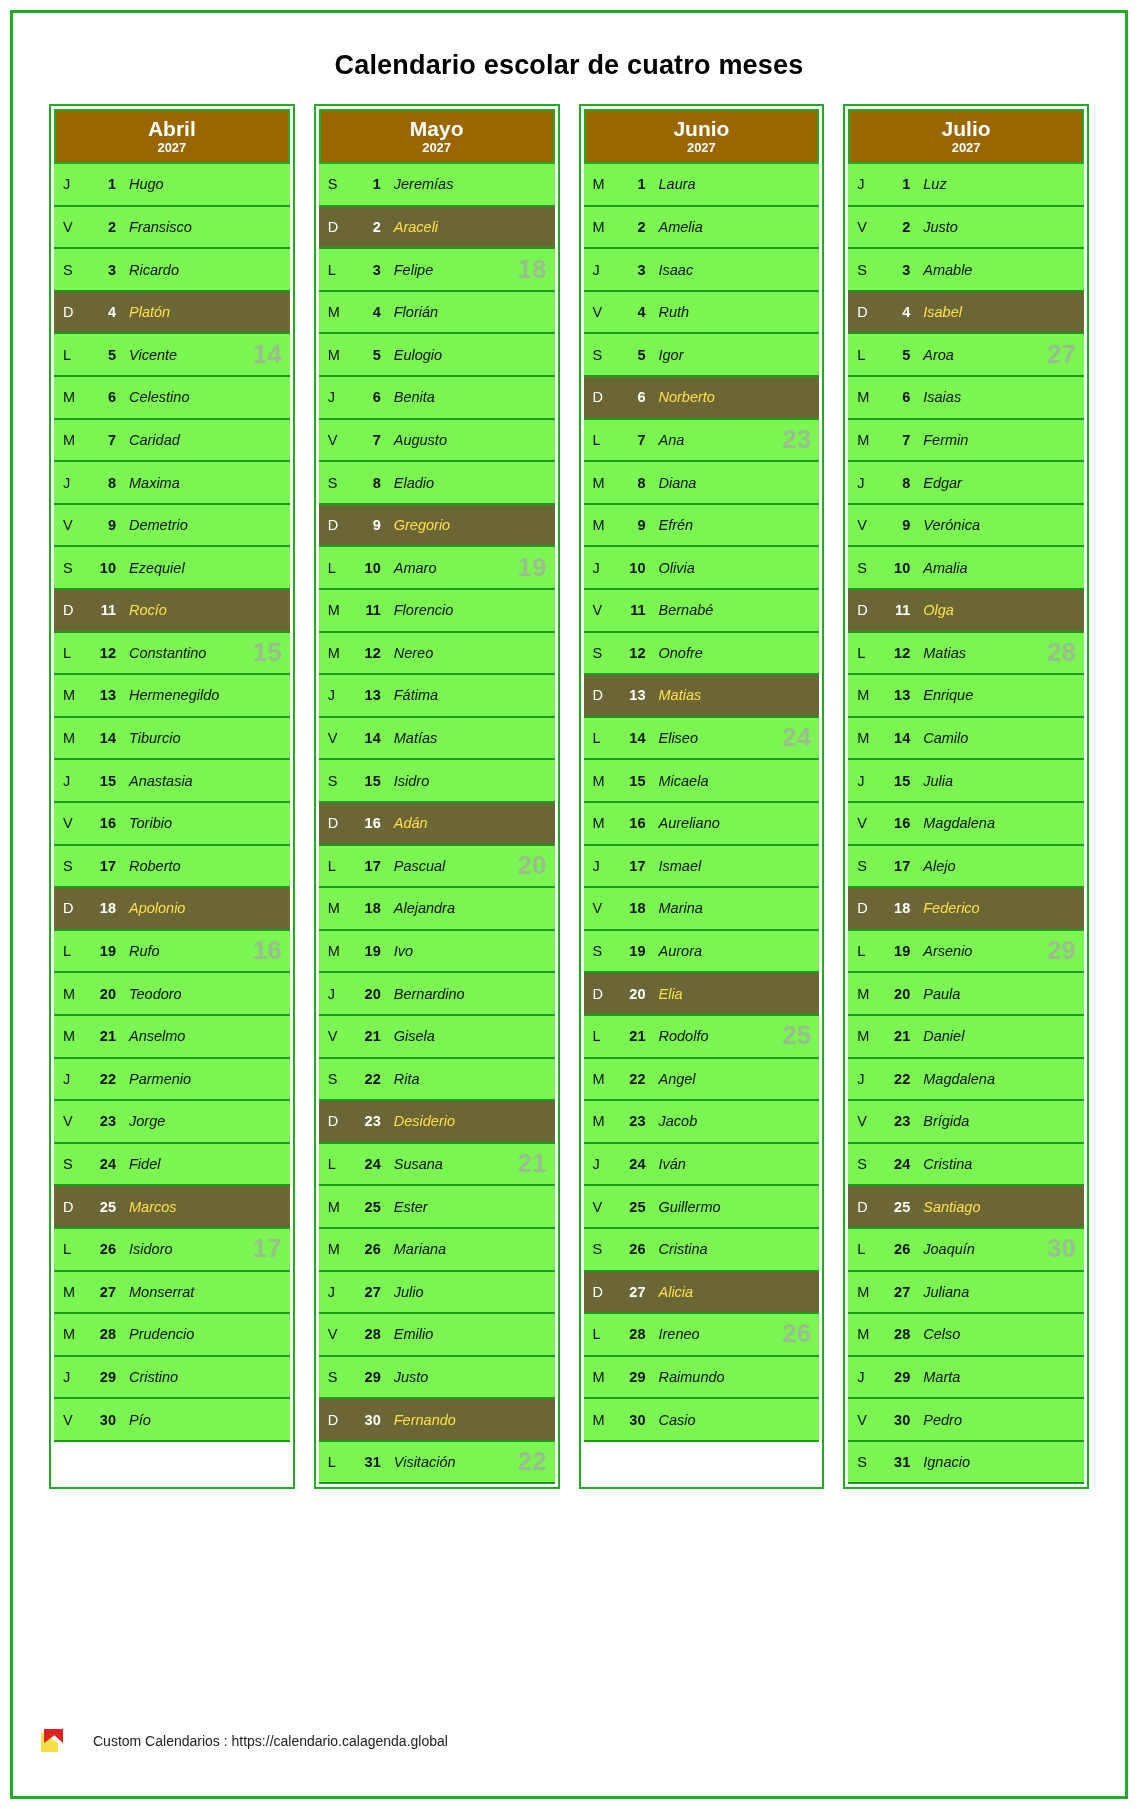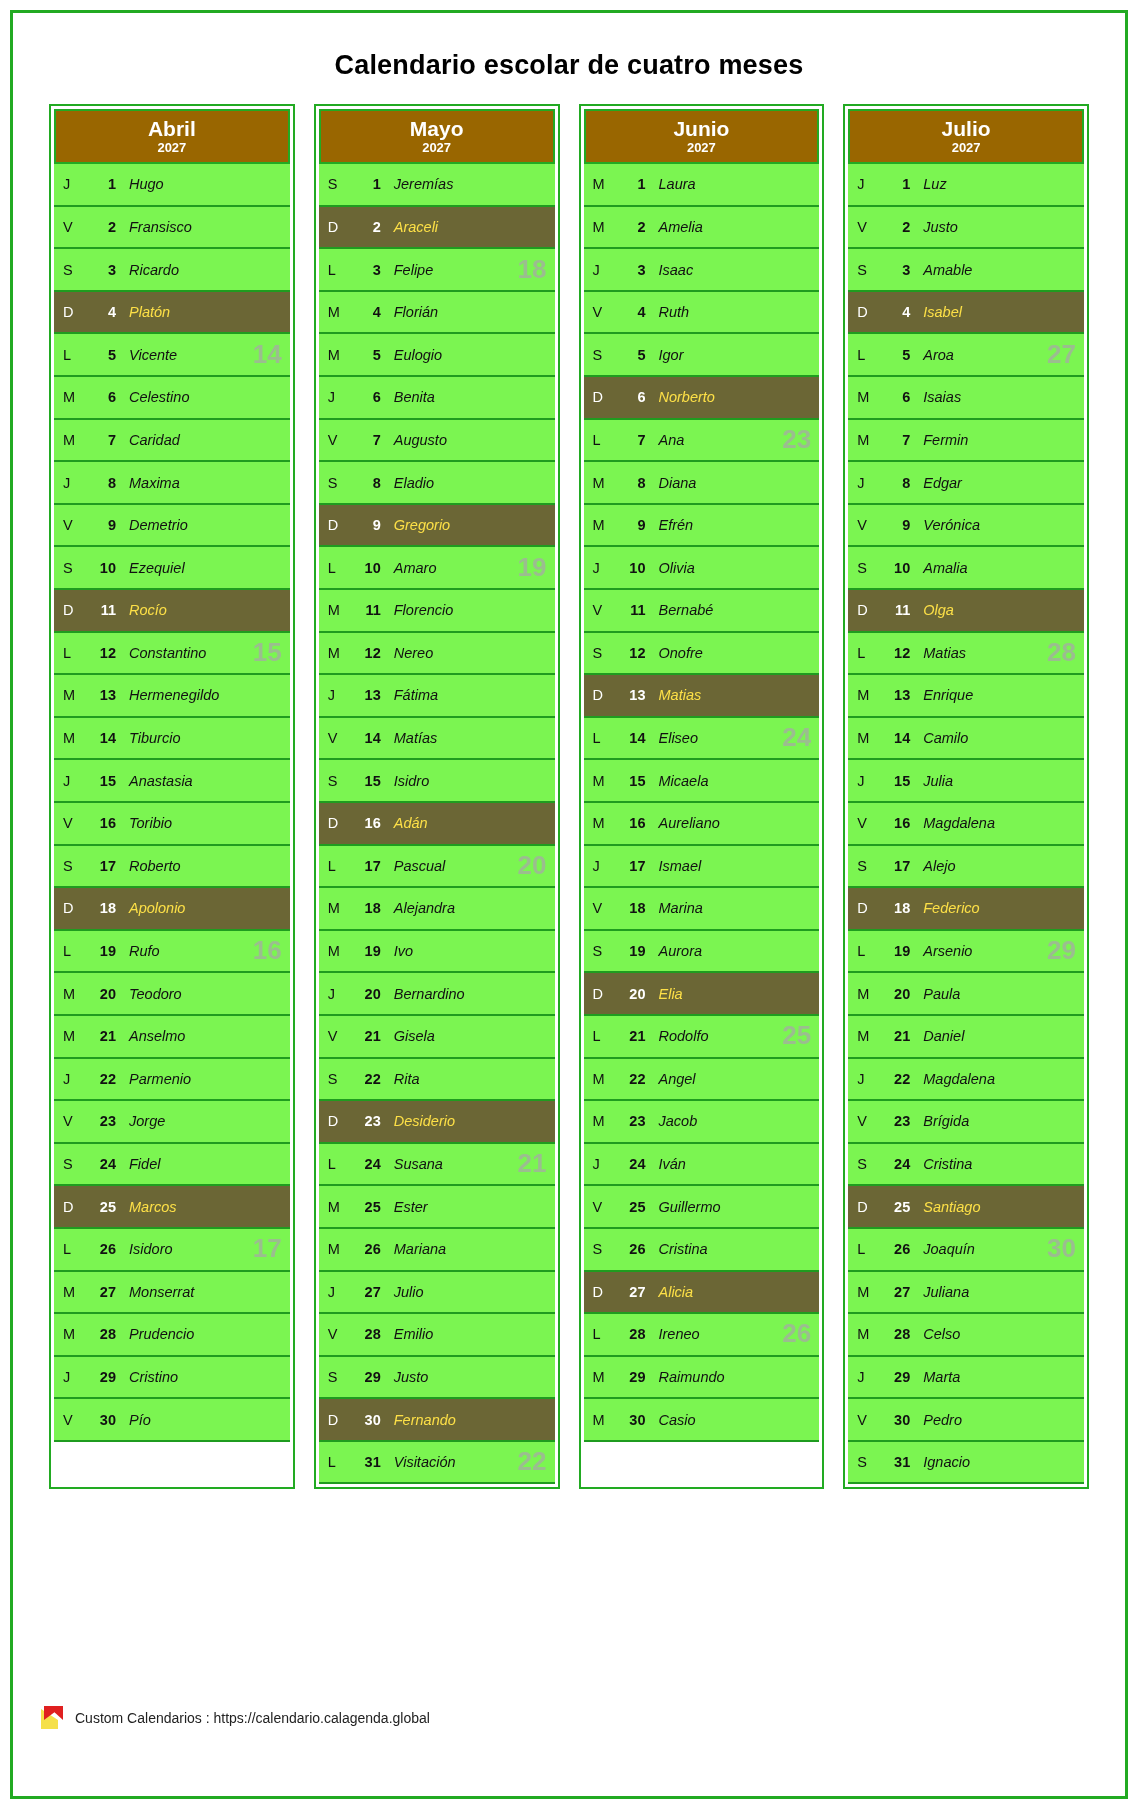--- a/index.html
+++ b/index.html
@@ -118,24 +118,24 @@
     top: 50%;
     transform: translateY(-52%);
     font-size: 26px;
     font-weight: bold;
     color: #a8a8a8;
     opacity: 0.72;
   }
   .footer {
     position: absolute;
     left: 28px;
-    bottom: 67px;
+    bottom: 44px;
     display: flex;
     align-items: center;
-    gap: 12px;
+    gap: 30px;
   }
   .footer-logo {
     width: 22px;
     height: 23px;
     position: relative;
     flex: none;
   }
   .footer-logo .lg-yellow {
     position: absolute;
     left: 0; top: 3px;

